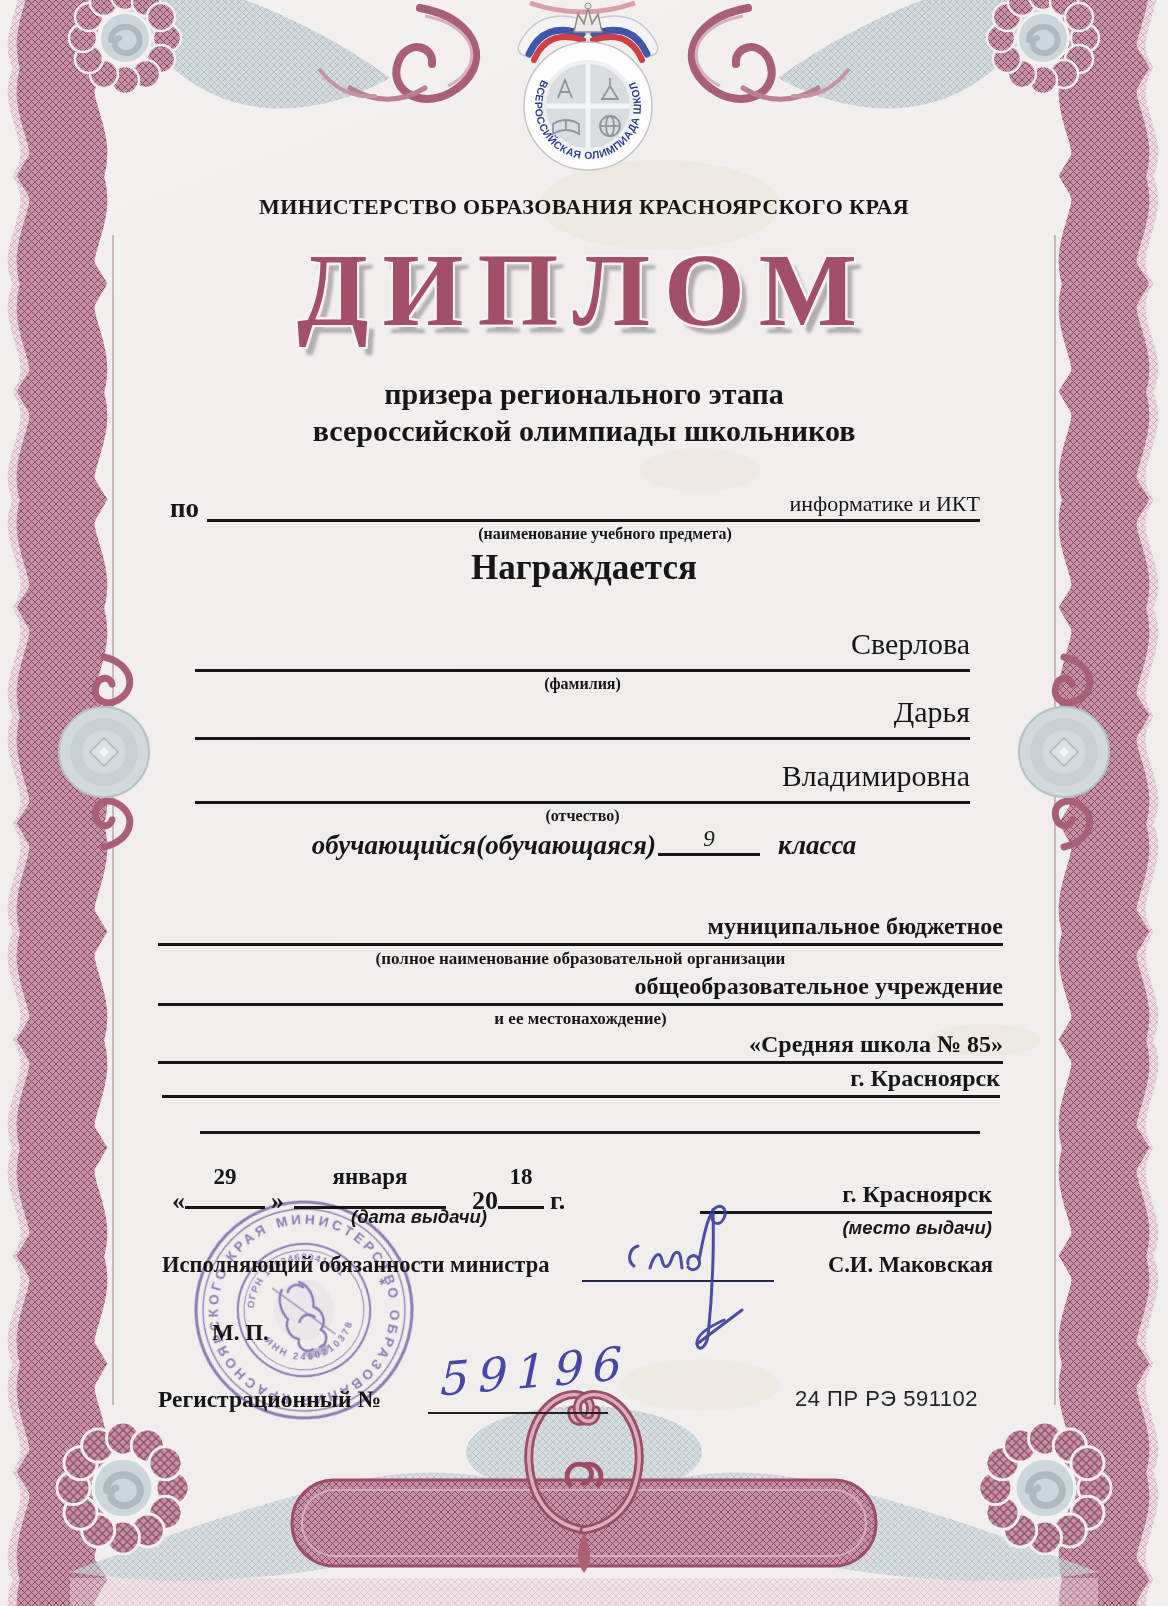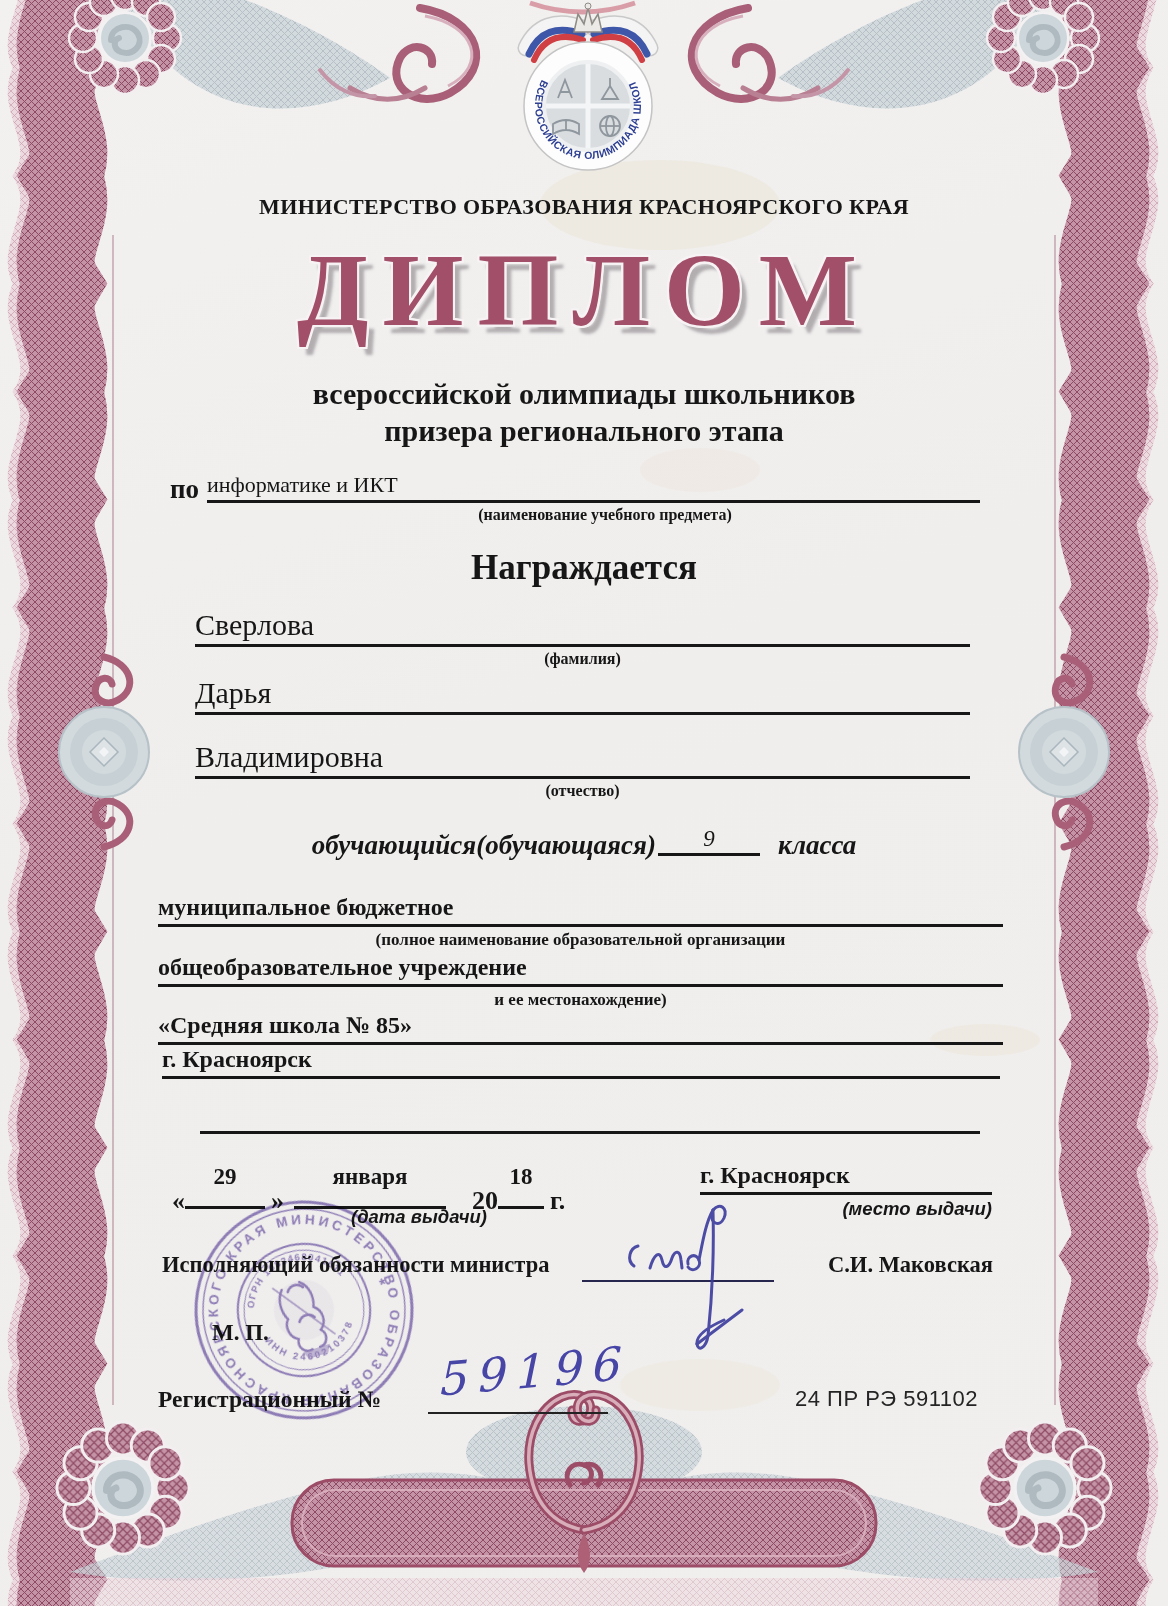--- a/index.html
+++ b/index.html
@@ -15,32 +15,32 @@
   .ministry{top:194px;font-weight:bold;font-size:22px;letter-spacing:.4px;}
   .title{
     top:236px;font-weight:bold;font-size:104px;letter-spacing:14px;line-height:1.04;
     color:#a25069;
     text-shadow:-2px -2px 0 #f7f3f4,2px -2px 0 #f7f3f4,-2px 2px 0 #f7f3f4,2px 2px 0 #f7f3f4,
       0 -2px 0 #f7f3f4,0 2px 0 #f7f3f4,-2px 0 0 #f7f3f4,2px 0 0 #f7f3f4,
       7px 8px 3px rgba(128,120,126,.55);
   }
   .subtitle{top:376px;font-weight:bold;font-size:30px;line-height:1.22;}
 
-  .fline{border-bottom:3px solid #171717;text-align:left;}
+  .fline{border-bottom:3px solid #171717;text-align:right;margin-top:19px;}
   .fcap{text-align:center;font-weight:bold;margin-top:3px;}
 
   .subject{top:472px;left:170px;width:810px;}
   .subject .row{display:flex;align-items:flex-end;}
   .subject .prefix{font-weight:bold;font-size:27px;margin-right:8px;line-height:1;}
   .subject .fline{flex:1;font-size:22px;padding-bottom:2px;}
   .subject .fcap{font-size:16px;margin-left:60px;}
 
   .award{top:548px;font-weight:bold;font-size:35px;}
 
-  .nfield .fline{font-size:30px;padding-bottom:2px;}
+  .nfield .fline{font-size:30px;padding-bottom:8px;}
   .nfield .fcap{font-size:16px;}
   .f-surname{top:608px;left:195px;width:775px;}
   .f-name{top:676px;left:195px;width:775px;}
   .f-patronymic{top:740px;left:195px;width:775px;}
 
   .grade{top:826px;left:0;width:1168px;display:flex;justify-content:center;align-items:flex-end;font-style:italic;}
   .grade .t{font-weight:bold;font-size:27px;line-height:1.1;}
   .grade .gline{width:102px;border-bottom:3px solid #171717;text-align:center;
     font-size:23px;margin:0 2px 5px 2px;padding-bottom:1px;}
   .grade .suf{margin-left:16px;}
@@ -231,22 +231,22 @@
     <text font-family="Liberation Sans, sans-serif" font-size="10.5" font-weight="bold" fill="#2d3f92" letter-spacing="0.6">
       <textPath href="#embArc" startOffset="0" textLength="268">ВСЕРОССИЙСКАЯ ОЛИМПИАДА ШКОЛЬНИКОВ</textPath>
     </text>
   </svg>
 
   <div class="abs ctr ministry">МИНИСТЕРСТВО ОБРАЗОВАНИЯ КРАСНОЯРСКОГО КРАЯ</div>
 
   <div class="abs ctr title">ДИПЛОМ</div>
 
   <div class="abs ctr subtitle">
+    <div>призера регионального этапа</div>
     <div>всероссийской олимпиады школьников</div>
-    <div>призера регионального этапа</div>
   </div>
 
   <div class="abs subject">
     <div class="row">
       <span class="prefix">по</span>
       <span class="fline">информатике и ИКТ</span>
     </div>
     <div class="fcap">(наименование учебного предмета)</div>
   </div>
 

